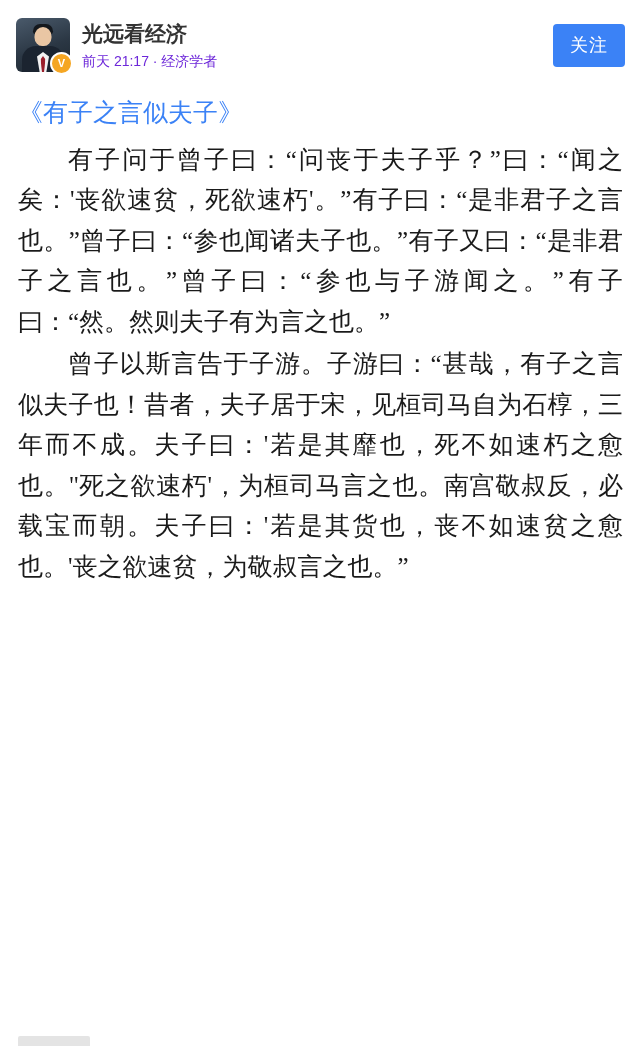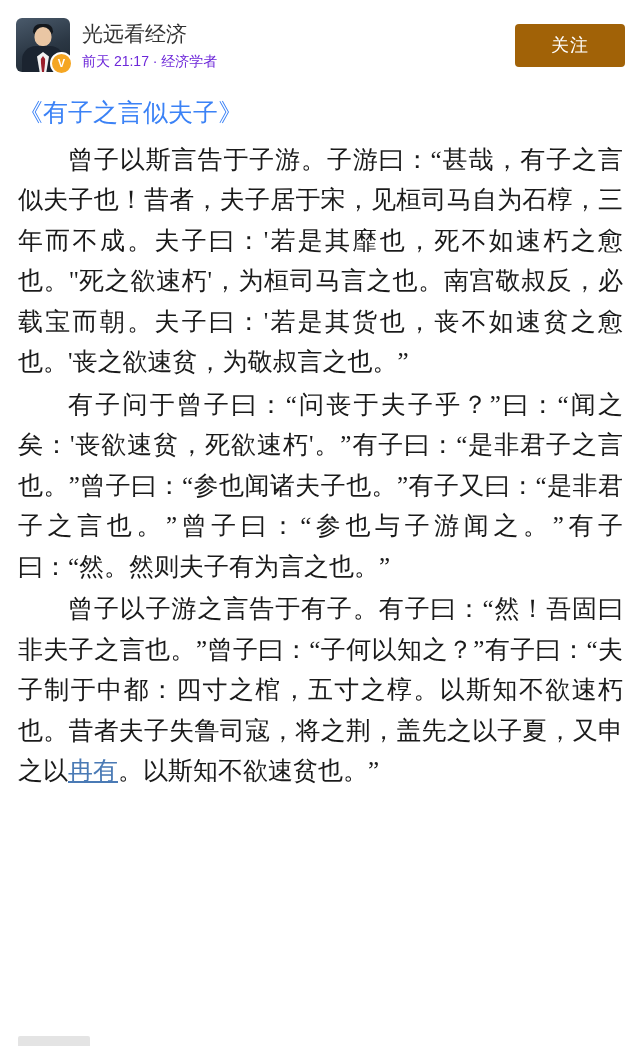--- a/index.html
+++ b/index.html
@@ -113,34 +113,34 @@
   .author-block {
     flex: 1 1 auto;
     min-width: 0;
     display: flex;
     flex-direction: column;
     justify-content: center;
   }
   .author-name {
     font-size: 21px;
     color: #333333;
-    font-weight: 400;
+    font-weight: 700;
     line-height: 1.3;
     margin-bottom: 5px;
   }
   .author-meta {
     font-size: 14px;
     color: #6d28d9;
     line-height: 1.2;
   }
   .follow-button {
     flex: 0 0 auto;
-    width: 110px;
+    width: 72px;
     height: 43px;
-    background: #a16207;
+    background: #3b82f6;
     color: #ffffff;
     font-size: 18px;
     border: none;
     border-radius: 4px;
     cursor: pointer;
     font-family: "Liberation Sans", sans-serif;
     letter-spacing: 1px;
   }
 
   
@@ -200,20 +200,19 @@
       <div class="author-name">光远看经济</div>
       <div class="author-meta">前天 21:17 · 经济学者</div>
     </div>
 
     <button class="follow-button">关注</button>
   </div>
 
   <div class="article">
     <div class="article-title">《有子之言似夫子》</div>
 
+    <p class="para">有子问于曾子曰：“问丧于夫子乎？”曰：“闻之矣：'丧欲速贫，死欲速朽'。”有子曰：“是非君子之言也。”曾子曰：“参也闻诸夫子也。”有子又曰：“是非君子之言也。”曾子曰：“参也与子游闻之。”有子曰：“然。然则夫子有为言之也。”</p>
     <p class="para">曾子以斯言告于子游。子游曰：“甚哉，有子之言似夫子也！昔者，夫子居于宋，见桓司马自为石椁，三年而不成。夫子曰：'若是其靡也，死不如速朽之愈也。''死之欲速朽'，为桓司马言之也。南宫敬叔反，必载宝而朝。夫子曰：'若是其货也，丧不如速贫之愈也。'丧之欲速贫，为敬叔言之也。”</p>
-    <p class="para">有子问于曾子曰：“问丧于夫子乎？”曰：“闻之矣：'丧欲速贫，死欲速朽'。”有子曰：“是非君子之言也。”曾子曰：“参也闻诸夫子也。”有子又曰：“是非君子之言也。”曾子曰：“参也与子游闻之。”有子曰：“然。然则夫子有为言之也。”</p>
-
-    <p class="para"><span>曾子以子游之言告于有子。有子曰：“然！吾固曰非夫子之言也。”曾子曰：“子何以知之？”有子曰：“夫子制于中都：四寸之棺，五寸之椁。以斯知不欲速朽也。昔者夫子失鲁司寇，将之荆，盖先之以子夏，又申之以</span><a class="link" href="#">冉有</a><span>。以斯知不欲速贫也。”</span></p>
+
   </div>
 
   <div class="bottom-strip"></div>
 </div>
 
 </body></html>

